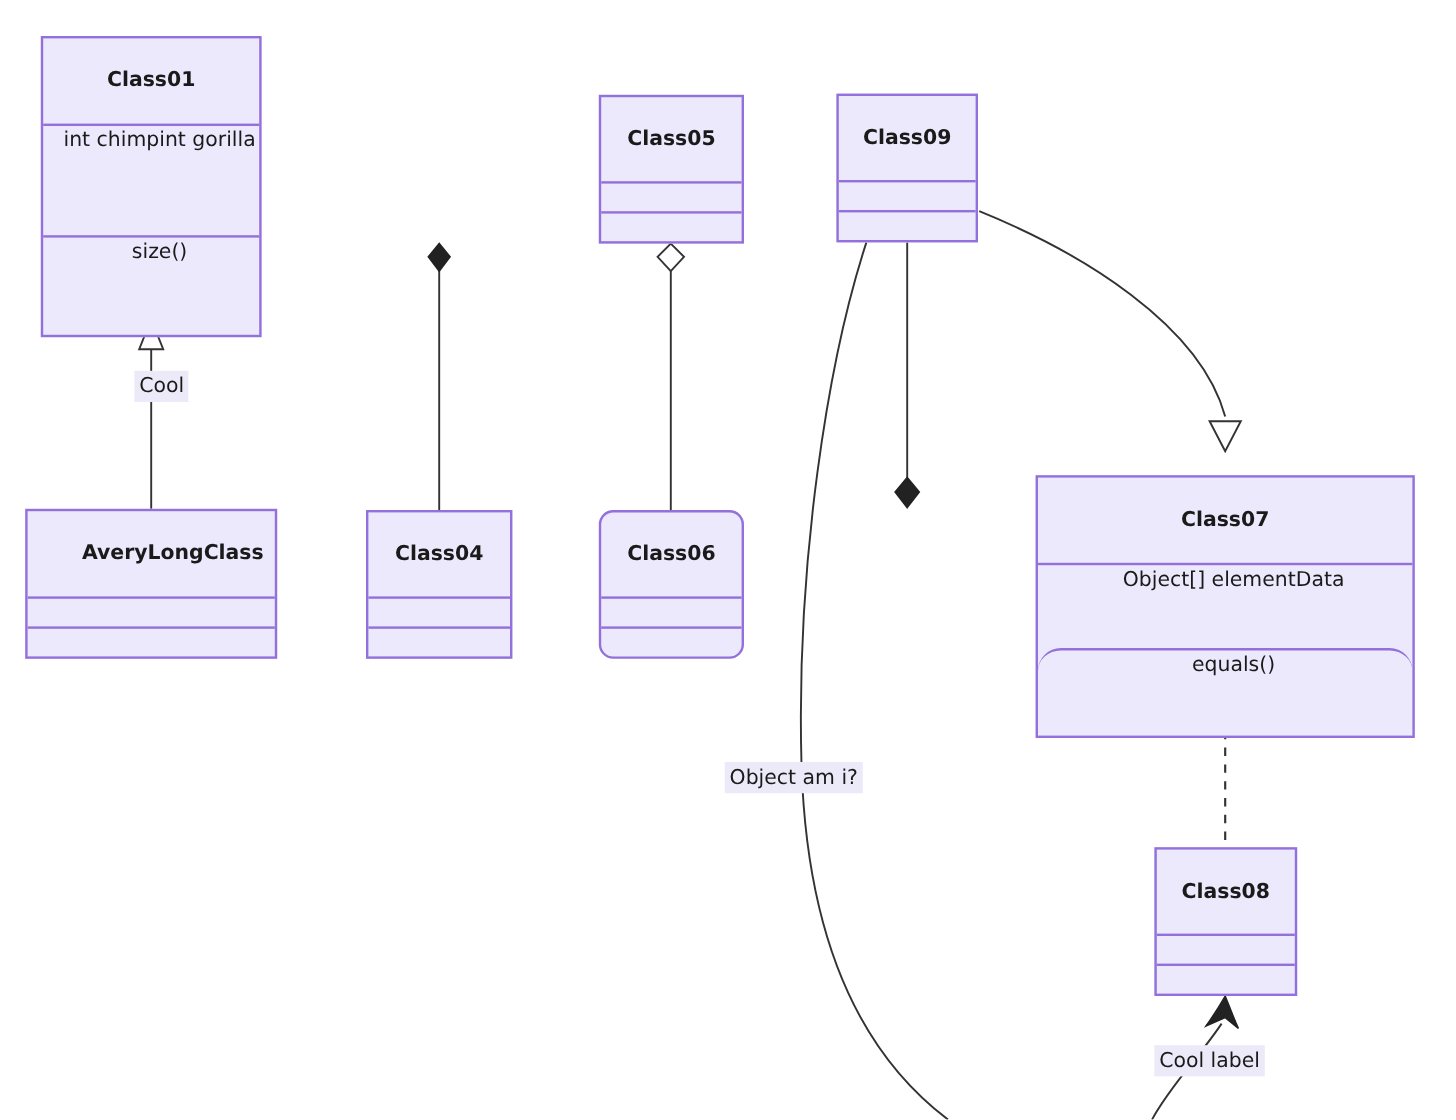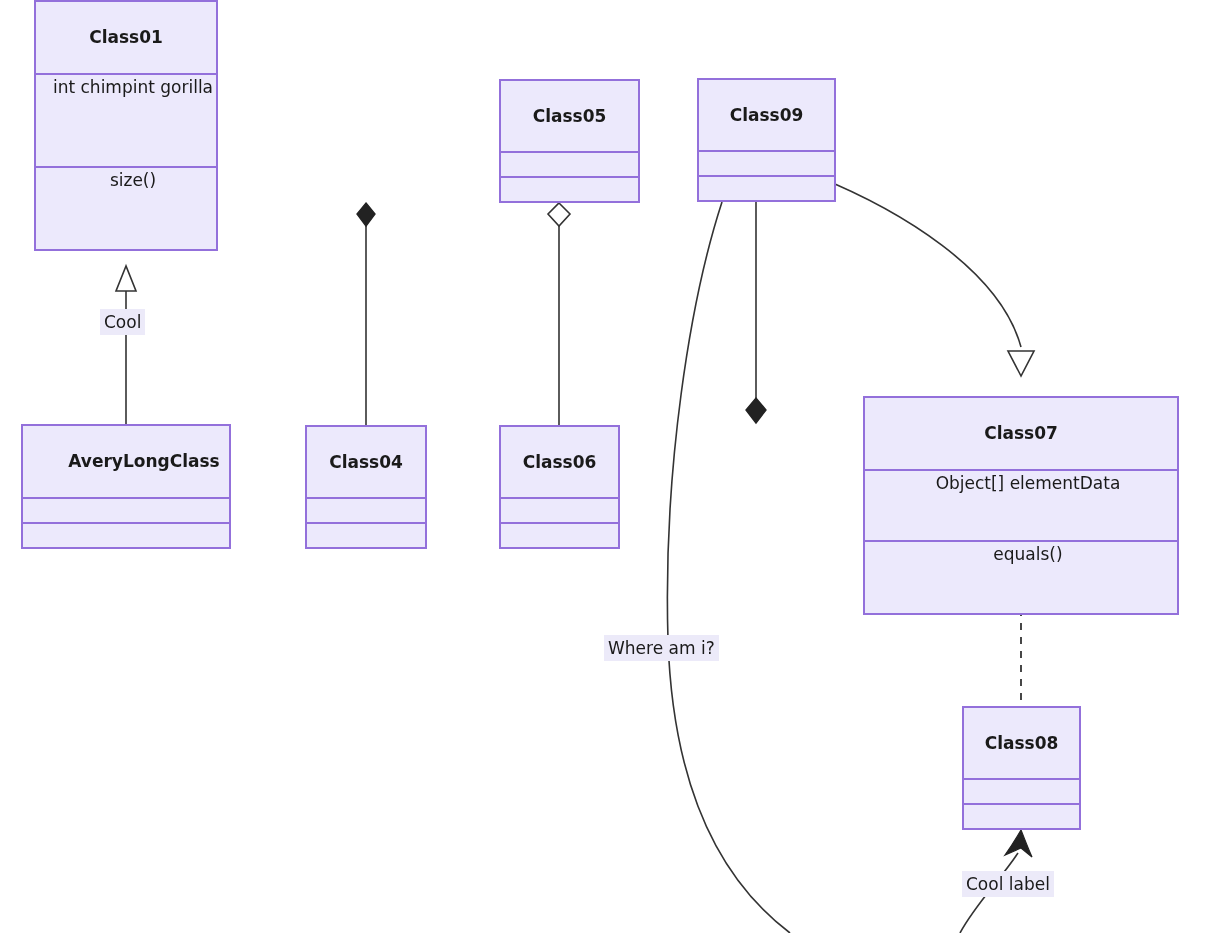--- a/index.html
+++ b/index.html
@@ -118,21 +118,21 @@
       <line x1="1021" y1="595" x2="1021" y2="706" stroke="#333333" stroke-width="1.8" stroke-dasharray="7,7"></line>
     </g>
 
      Class08 : Cool label (filled arrow into Class08 bottom) --&gt;
     <g>
       <path d="M 960,933 C 975,905 1000,880 1018,853" fill="none" stroke="#333333" stroke-width="1.6"></path>
       <path d="M 1021,830 C 1014,842 1010,848 1005,855 L 1021,848 L 1032,857 C 1028,848 1025,840 1021,830 Z" fill="#222222" stroke="#222222" stroke-width="1.2"></path>
     </g>
   </svg>
 
-  <div class="uml-class" style="left:34px; top:0; width:184px; height:251px;">
+  <div class="uml-class" style="left:34px; top:30px; width:184px; height:251px;">
     <div class="uml-title" style="height:72px;">Class01</div>
     <div class="uml-compartment" style="height:95px;">
       <div class="member">int chimp</div>
       <div class="member">int gorilla</div>
     </div>
     <div class="uml-compartment" style="height:84px;text-align:right;">
       <div class="member">size()</div>
     </div>
   </div>
 
@@ -142,54 +142,54 @@
     <div class="uml-compartment" style="height:26px;"></div>
   </div>
 
 
   <div class="uml-class" style="left:305px; top:425px; width:122px; height:124px;">
     <div class="uml-title" style="height:72px;">Class04</div>
     <div class="uml-compartment" style="height:26px;"></div>
     <div class="uml-compartment" style="height:26px;"></div>
   </div>
 
-  <div class="uml-class" style="left:499px; top:79px; width:141px; height:124px;">
+  <div class="uml-class" style="left:499px; top:79px; width:121px; height:124px;">
     <div class="uml-title" style="height:72px;">Class05</div>
     <div class="uml-compartment" style="height:26px;"></div>
     <div class="uml-compartment" style="height:26px;"></div>
   </div>
 
-  <div class="uml-class" style="left:499px; top:425px; width:121px; height:124px;">
+  <div class="uml-class" style="left:499px; top:425px; width:121px; height:124px;border-radius:12px;">
     <div class="uml-title" style="height:72px;">Class06</div>
     <div class="uml-compartment" style="height:26px;"></div>
     <div class="uml-compartment" style="height:26px;"></div>
   </div>
 
-  <div class="uml-class" style="left:697px; top:78px; width:139px; height:124px;">
+  <div class="uml-class" style="left:697px; top:78px; width:118px; height:124px;">
     <div class="uml-title" style="height:72px;">Class09</div>
     <div class="uml-compartment" style="height:26px;"></div>
     <div class="uml-compartment" style="height:26px;"></div>
   </div>
 
 
   <div class="uml-class" style="left:863px; top:396px; width:316px; height:219px;">
     <div class="uml-title" style="height:72px;">Class07</div>
     <div class="uml-compartment" style="height:73px;">
       <div class="member">Object[] elementData</div>
     </div>
-    <div class="uml-compartment" style="height:74px;">
+    <div class="uml-compartment" style="height:74px;border-radius:19px;">
       <div class="member">equals()</div>
     </div>
   </div>
 
   <div class="uml-class" style="left:962px; top:706px; width:119px; height:124px;">
     <div class="uml-title" style="height:72px;">Class08</div>
     <div class="uml-compartment" style="height:26px;"></div>
     <div class="uml-compartment" style="height:26px;"></div>
   </div>
 
-  <div class="edge-label" style="left:100px; top:309px;">Cool</div>
+  <div class="edge-label" style="left:112px; top:309px;">Cool</div>
 
-  <div class="edge-label" style="left:604px; top:635px;">Where am i?</div>
+  <div class="edge-label" style="left:604px; top:635px;">Object am i?</div>
 
   <div class="edge-label" style="left:962px; top:871px;text-align:center;">Cool label</div>
 
 </div>
 
 </body></html>

